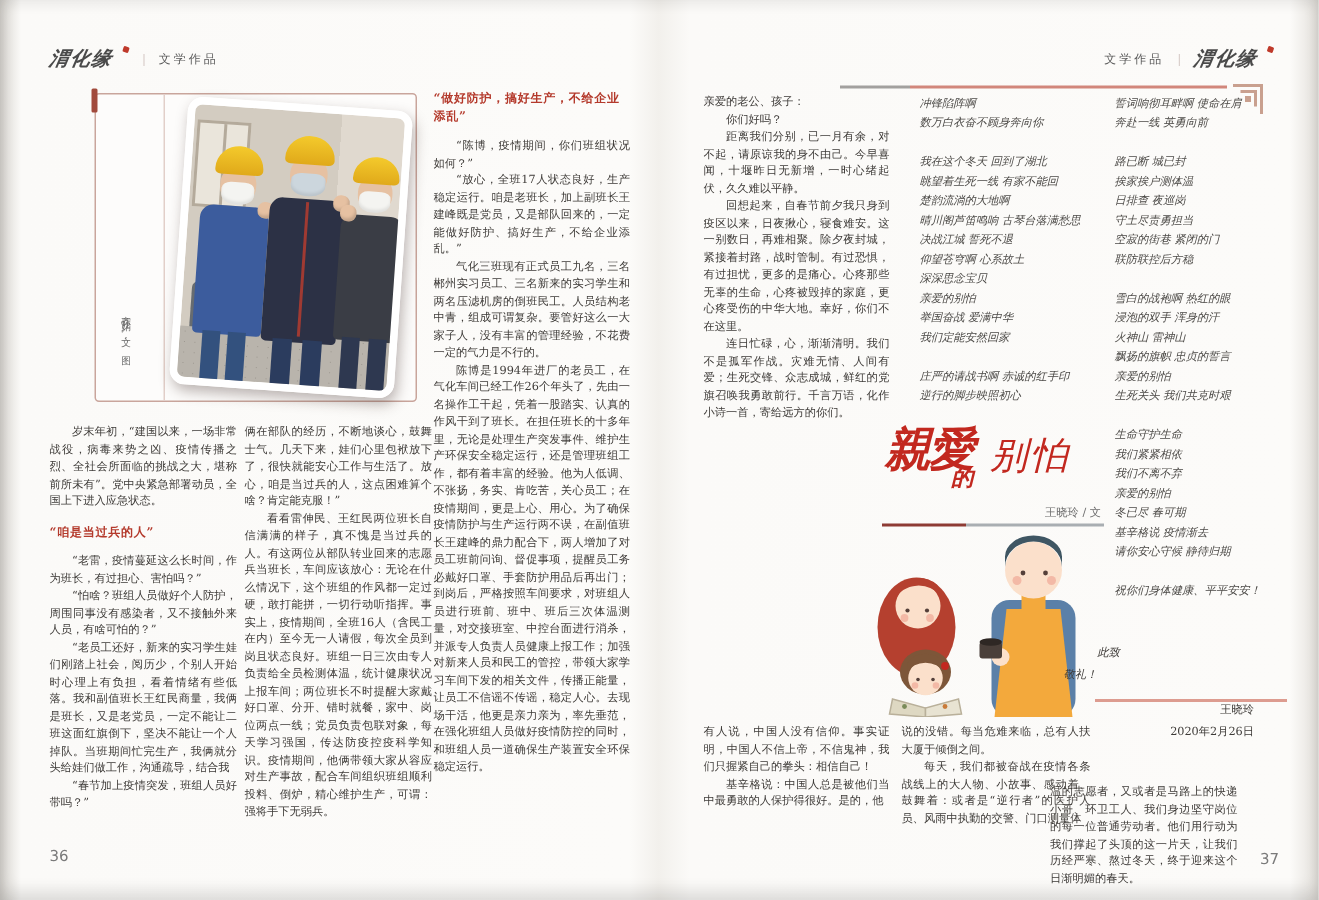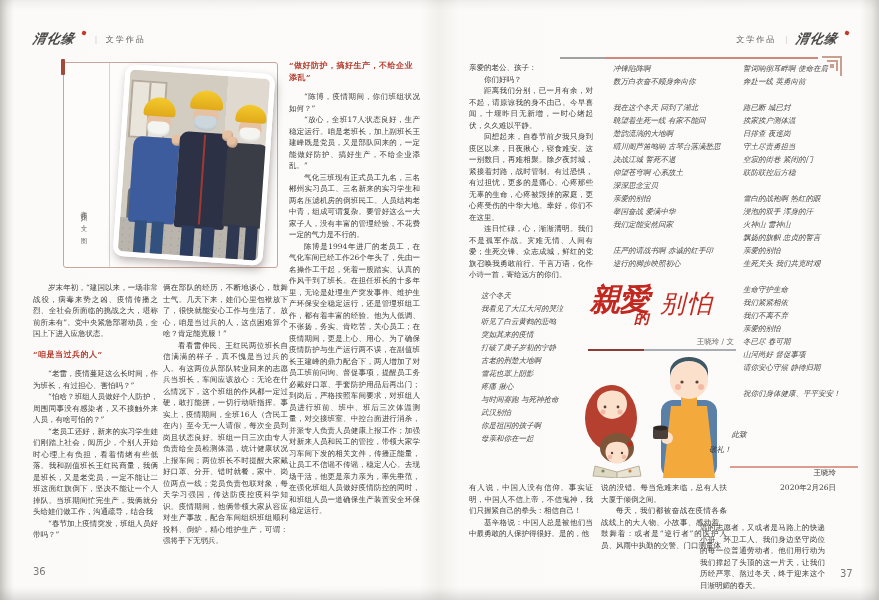--- a/index.html
+++ b/index.html
@@ -181,34 +181,20 @@
 
   <div class="col" style="left:469px;top:62px;width:124px;height:416px;">
     <div class="letter-greet">亲爱的老公、孩子：</div>
     <div>
         <div class="para">你们好吗？</div>
         <div class="para">距离我们分别，已一月有余，对不起，请原谅我的身不由己。今早喜闻，十堰昨日无新增，一时心绪起伏，久久难以平静。</div>
         <div class="para">回想起来，自春节前夕我只身到疫区以来，日夜揪心，寝食难安。这一别数日，再难相聚。除夕夜封城，紧接着封路，战时管制。有过恐惧，有过担忧，更多的是痛心。心疼那些无辜的生命，心疼被毁掉的家庭，更心疼受伤的中华大地。幸好，你们不在这里。</div>
         <div class="para">连日忙碌，心，渐渐清明。我们不是孤军作战。灾难无情、人间有爱；生死交锋、众志成城，鲜红的党旗召唤我勇敢前行。千言万语，化作小诗一首，寄给远方的你们。</div>
       </div>
     <div class="gap8"></div>
-    <div>
-        <div class="pline">这个冬天</div>
-        <div class="pline">我看见了大江大河的哭泣</div>
-        <div class="pline">听见了白云黄鹤的悲鸣</div>
-        <div class="pline">突如其来的疫情</div>
-        <div class="pline">打破了庚子岁初的宁静</div>
-        <div class="pline">古老的荆楚大地啊</div>
-        <div class="pline">雪花也罩上阴影</div>
-        <div class="pline">疼痛 揪心</div>
-        <div class="pline">与时间赛跑 与死神抢命</div>
-        <div class="pline">武汉别怕</div>
-        <div class="pline">你是祖国的孩子啊</div>
-        <div class="pline">母亲和你在一起</div>
-      </div>
   </div>
 
   <div class="col" style="left:601px;top:62px;width:128px;height:216px;">
       <div class="pline">冲锋陷阵啊</div>
       <div class="pline">数万白衣奋不顾身奔向你</div>
       <div class="pline">&nbsp;</div>
       <div class="pline">我在这个冬天 回到了湖北</div>
       <div class="pline">眺望着生死一线 有家不能回</div>
       <div class="pline">楚韵流淌的大地啊</div>
       <div class="pline">晴川阁芦笛鸣响 古琴台落满愁思</div>
@@ -291,21 +277,21 @@
       <div class="pline">火神山 雷神山</div>
       <div class="pline">飘扬的旗帜 忠贞的誓言</div>
       <div class="pline">亲爱的别怕</div>
       <div class="pline">生死关头 我们共克时艰</div>
       <div class="pline">&nbsp;</div>
       <div class="pline">生命守护生命</div>
       <div class="pline">我们紧紧相依</div>
       <div class="pline">我们不离不弃</div>
       <div class="pline">亲爱的别怕</div>
       <div class="pline">冬已尽 春可期</div>
-      <div class="pline">山河尚好 督促事项</div>
+      <div class="pline">基辛格说 疫情渐去</div>
       <div class="pline">请你安心守候 静待归期</div>
       <div class="pline">&nbsp;</div>
       <div class="pline">祝你们身体健康、平平安安！</div>
     </div>
   <div id="closing">
     <div class="zhici">此致</div>
     <div class="jingli">敬礼！</div>
     <div class="sig">王晓玲</div>
     <div class="sig" style="margin-top:0;">2020年2月26日</div>
   </div>

